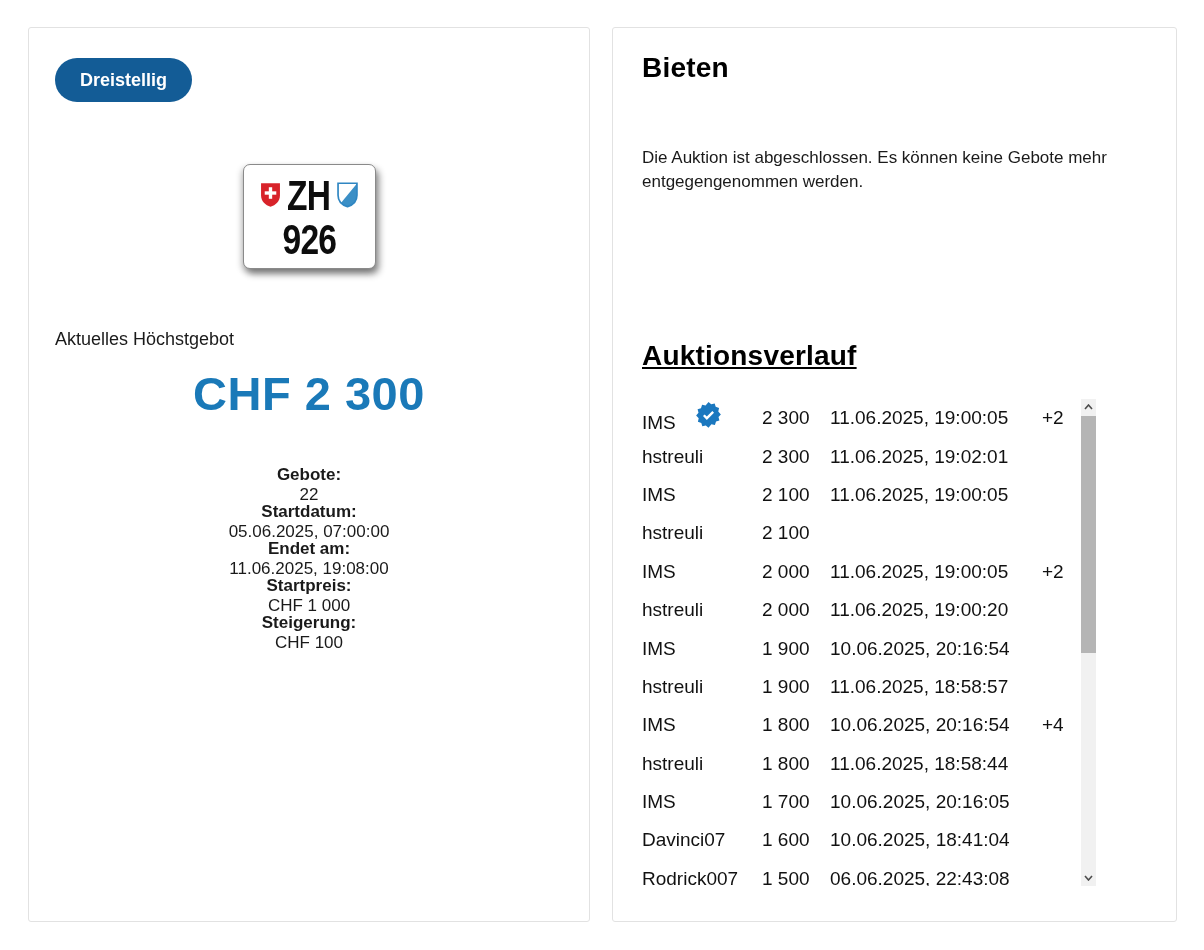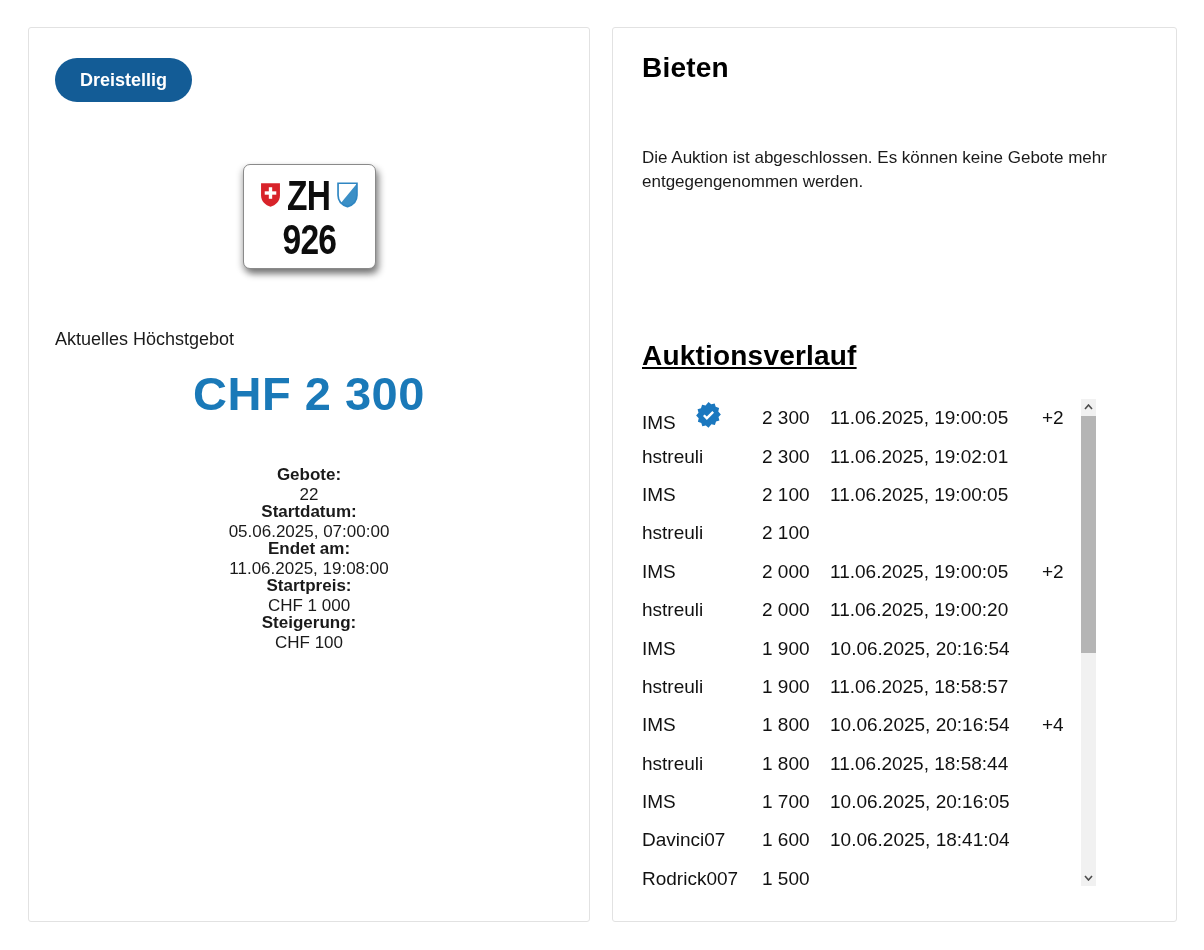--- a/index.html
+++ b/index.html
@@ -315,20 +315,21 @@
         <span>10.06.2025, 18:41:04</span>
         <span></span>
       </div>
 
       <div class="bid-row">
         <span class="bidder-cell">
           <span>Rodrick007</span>
 
         </span>
         <span>1 500</span>
+        <span>06.06.2025, 22:43:08</span>
         <span></span>
       </div>
     </div>
 
       <div class="scrollbar">
         <div class="scroll-arrow up">
           <svg width="9" height="6" viewBox="0 0 9 6">
               <polyline points="1,5 4.5,1 8,5" fill="none" stroke="#4d4d4d" stroke-width="1.6"></polyline>
             </svg>
         </div>

